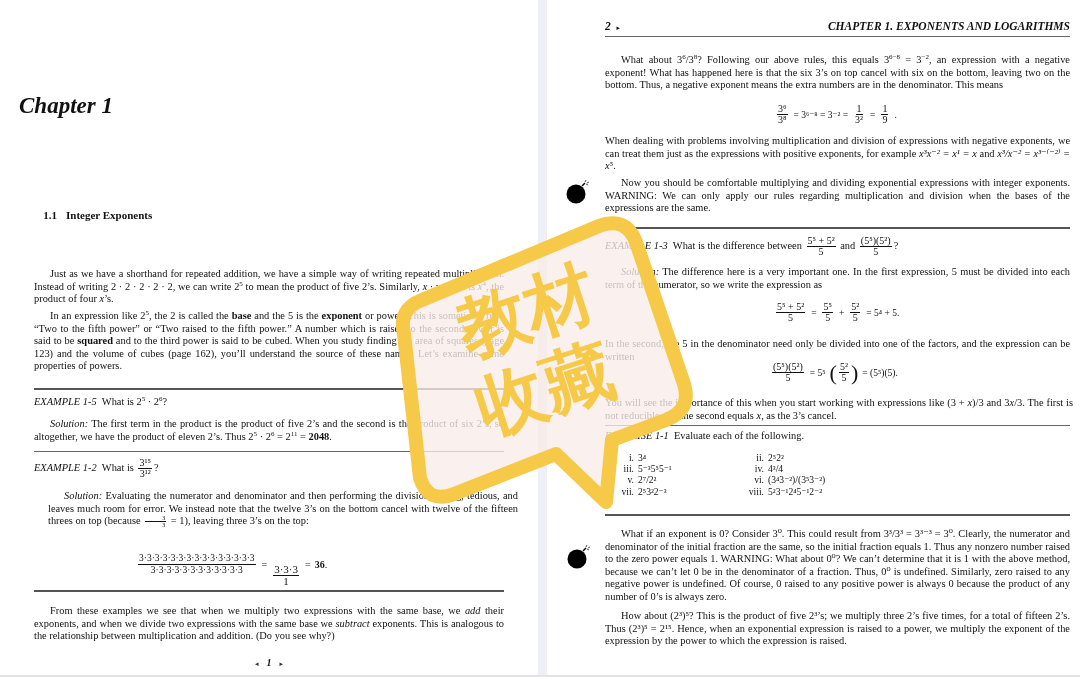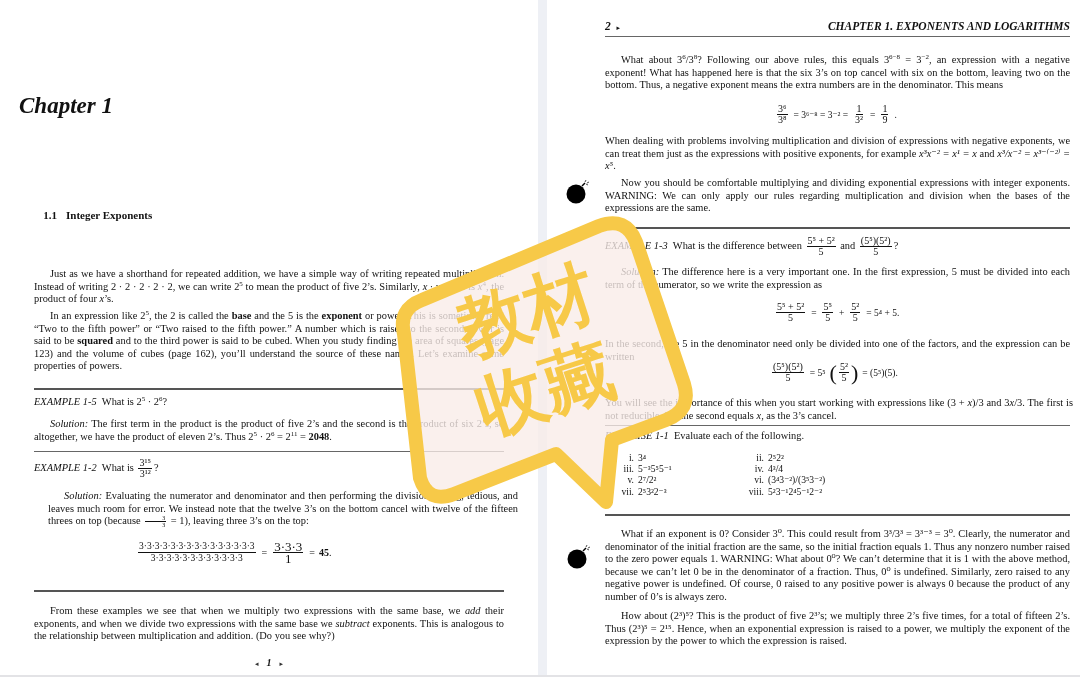--- a/index.html
+++ b/index.html
@@ -97,26 +97,26 @@
           <span class="den">3</span>
         </span><span> = 1), leaving three 3’s on the top:</span>
     </div>
 
     <div class="eq" style="left:136px; top:541px;">
       <span class="frac" style="font-size:9.5px;line-height:11px;">
           <span class="num">3·3·3·3·3·3·3·3·3·3·3·3·3·3·3</span>
           <span class="den">3·3·3·3·3·3·3·3·3·3·3·3</span>
         </span>
       <span>=</span>
-      <span class="frac" style="font-size:13px;line-height:11px;">
+      <span class="frac" style="font-size:11px;line-height:11px;margin-top:23px;">
           <span class="num">3·3·3</span>
           <span class="den">1</span>
         </span>
       <span>=</span>
-      <span class="b">45</span>
+      <span class="b">36</span>
         <span style="margin-left:-4px">.</span>
     </div>
 
     <div class="rule" style="left:34px; top:590px; width:470px;"></div>
 
     <div class="abs txt indent" style="left:34px; top:605px; width:470px;">
       <span>From these examples we see that when we multiply two expressions with the same base, we </span><span class="it">add</span><span> their exponents, and when we divide two expressions with the same base we </span><span class="it">subtract</span><span> exponents. This is analogous to the relationship between multiplication and addition. (Do you see why?)</span>
     </div>
 
     <div class="abs page-foot">

